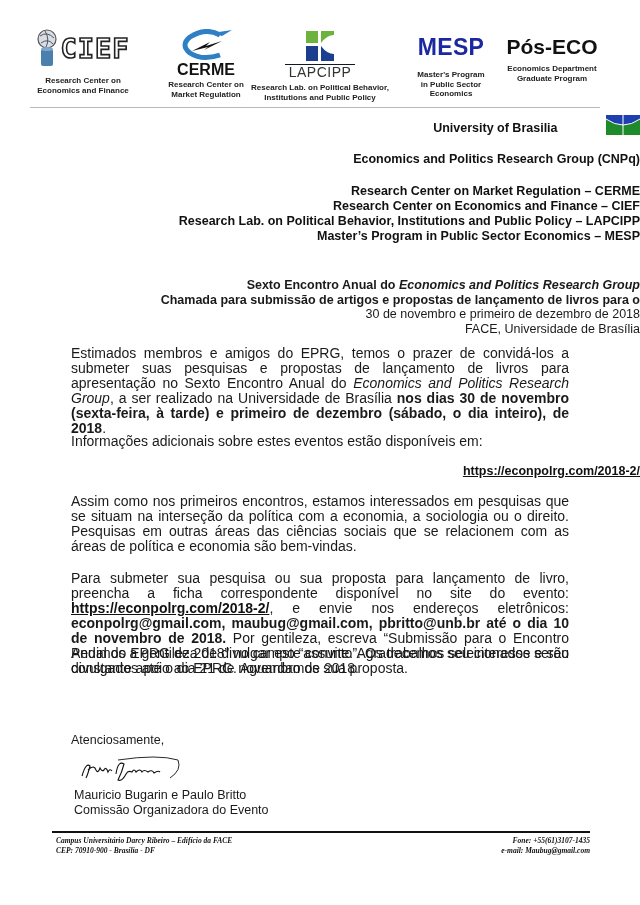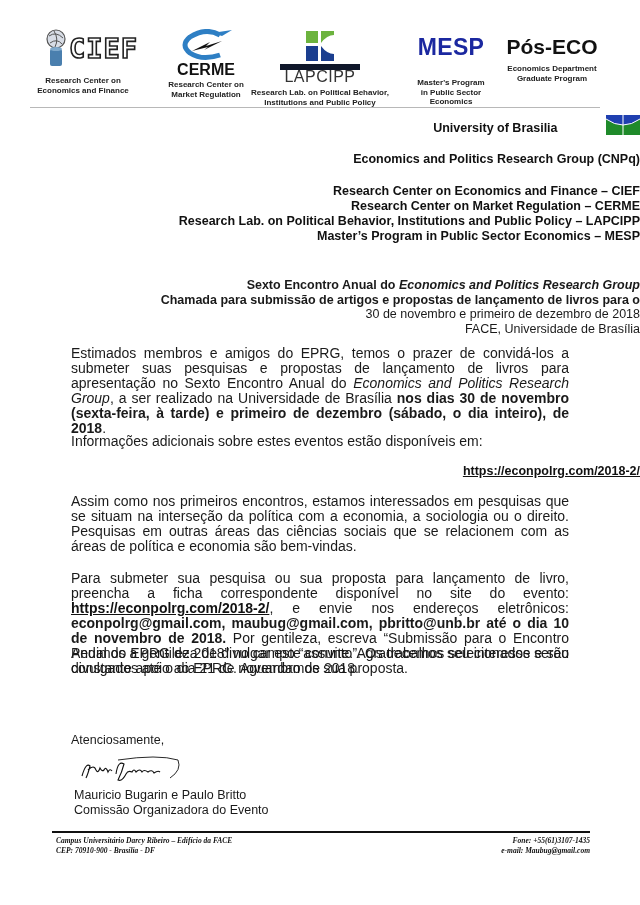--- a/index.html
+++ b/index.html
@@ -6,39 +6,39 @@
   body { width: 640px; height: 905px; position: relative; overflow: hidden;
          font-family: "Liberation Sans", sans-serif; color: #1a1a1a; }
 
   
   .logo-bar { position: absolute; left: 28px; top: 28px; width: 576px; height: 80px; }
   .logo-bar .rule { position: absolute; left: 2px; top: 79px; width: 570px; height: 1px; background: #b8b8b8; }
   .logo { position: absolute; text-align: center; }
   .logo .cap { font-size: 8px; font-weight: bold; line-height: 9.5px; color: #222; }
 
   #logo-cief { left: 0; top: 0; width: 110px; }
-  #logo-cief .mark { height: 40px; display: flex; justify-content: flex-end; align-items: center; gap: 2px; }
+  #logo-cief .mark { height: 40px; display: flex; justify-content: center; align-items: center; gap: 2px; }
   #logo-cief .cief-text { font-size: 27px; font-weight: bold; color: #fff; letter-spacing: 1px;
      -webkit-text-stroke: 1.6px #222; font-family: "DejaVu Sans Mono", monospace; }
   #logo-cief .cap { margin-top: 8px; }
 
   #logo-cerme { left: 128px; top: 0; width: 100px; }
   #logo-cerme .mark { height: 34px; display: flex; justify-content: center; align-items: center; }
   #logo-cerme .name { font-size: 16px; font-weight: bold; color: #111; margin-top: 1px; line-height: 14px; }
   #logo-cerme .cap { margin-top: 3px; }
 
   #logo-lapcipp { left: 222px; top: 0; width: 140px; }
   #logo-lapcipp .mark { height: 34px; display: flex; justify-content: center; align-items: flex-end; }
-  #logo-lapcipp .name { font-size: 16px; color: #333; letter-spacing: 0.5px; border-top: 6px solid #0f172a;
+  #logo-lapcipp .name { font-size: 14px; color: #333; letter-spacing: 0.5px; border-top: 1px solid #0f172a;
      display: inline-block; padding: 1px 4px 0; margin-top: 2px; line-height: 12px; }
   #logo-lapcipp .cap { margin-top: 2px; }
 
   #logo-mesp { left: 378px; top: 6px; width: 90px; }
   #logo-mesp .name { font-size: 23px; font-weight: bold; color: #1b28a0; line-height: 26px; letter-spacing: 0.3px; }
-  #logo-mesp .cap { margin-top: 18px; }
+  #logo-mesp .cap { margin-top: 10px; }
 
   #logo-poseco { left: 472px; top: 6px; width: 104px; }
   #logo-poseco .name { font-size: 21px; font-weight: bold; color: #111; line-height: 26px; text-align: center; }
   #logo-poseco .cap { margin-top: 4px; }
 
   
   .center-block { position: absolute; left: 0; width: 640px; text-align: right; }
   .h-line { font-size: 12.5px; font-weight: bold; line-height: 15px; color: #111; }
 
   #univ { top: 118px; }
@@ -151,22 +151,22 @@
     <rect x="0" y="0" width="34" height="20" fill="#1f8a2a"></rect>
     <path d="M0 0 L34 0 L34 4 Q17 16 0 4 Z" fill="#1f3fb0"></path>
     <path d="M0 4 Q17 16 34 4" fill="none" stroke="#ffffff" stroke-width="1"></path>
     <rect x="16.5" y="0" width="1" height="20" fill="#ffffff"></rect>
   </svg>
 </div>
 
 <div class="center-block h-line" id="group">Economics and Politics Research Group (CNPq)</div>
 
 <div class="center-block" id="centers">
+  <div class="h-line">Research Center on Market Regulation – CERME</div>
   <div class="h-line">Research Center on Economics and Finance – CIEF</div>
-  <div class="h-line">Research Center on Market Regulation – CERME</div>
   <div class="h-line">Research Lab. on Political Behavior, Institutions and Public Policy – LAPCIPP</div>
   <div class="h-line">Master’s Program in Public Sector Economics – MESP</div>
 </div>
 
 <div class="center-block" id="call">
   <div class="title">
     <span>Sexto Encontro Anual do </span><i>Economics and Politics Research Group</i>
   </div>
   <div class="title">Chamada para submissão de artigos e propostas de lançamento de livros para o</div>
   <div class="sub">30 de novembro e primeiro de dezembro de 2018</div>

